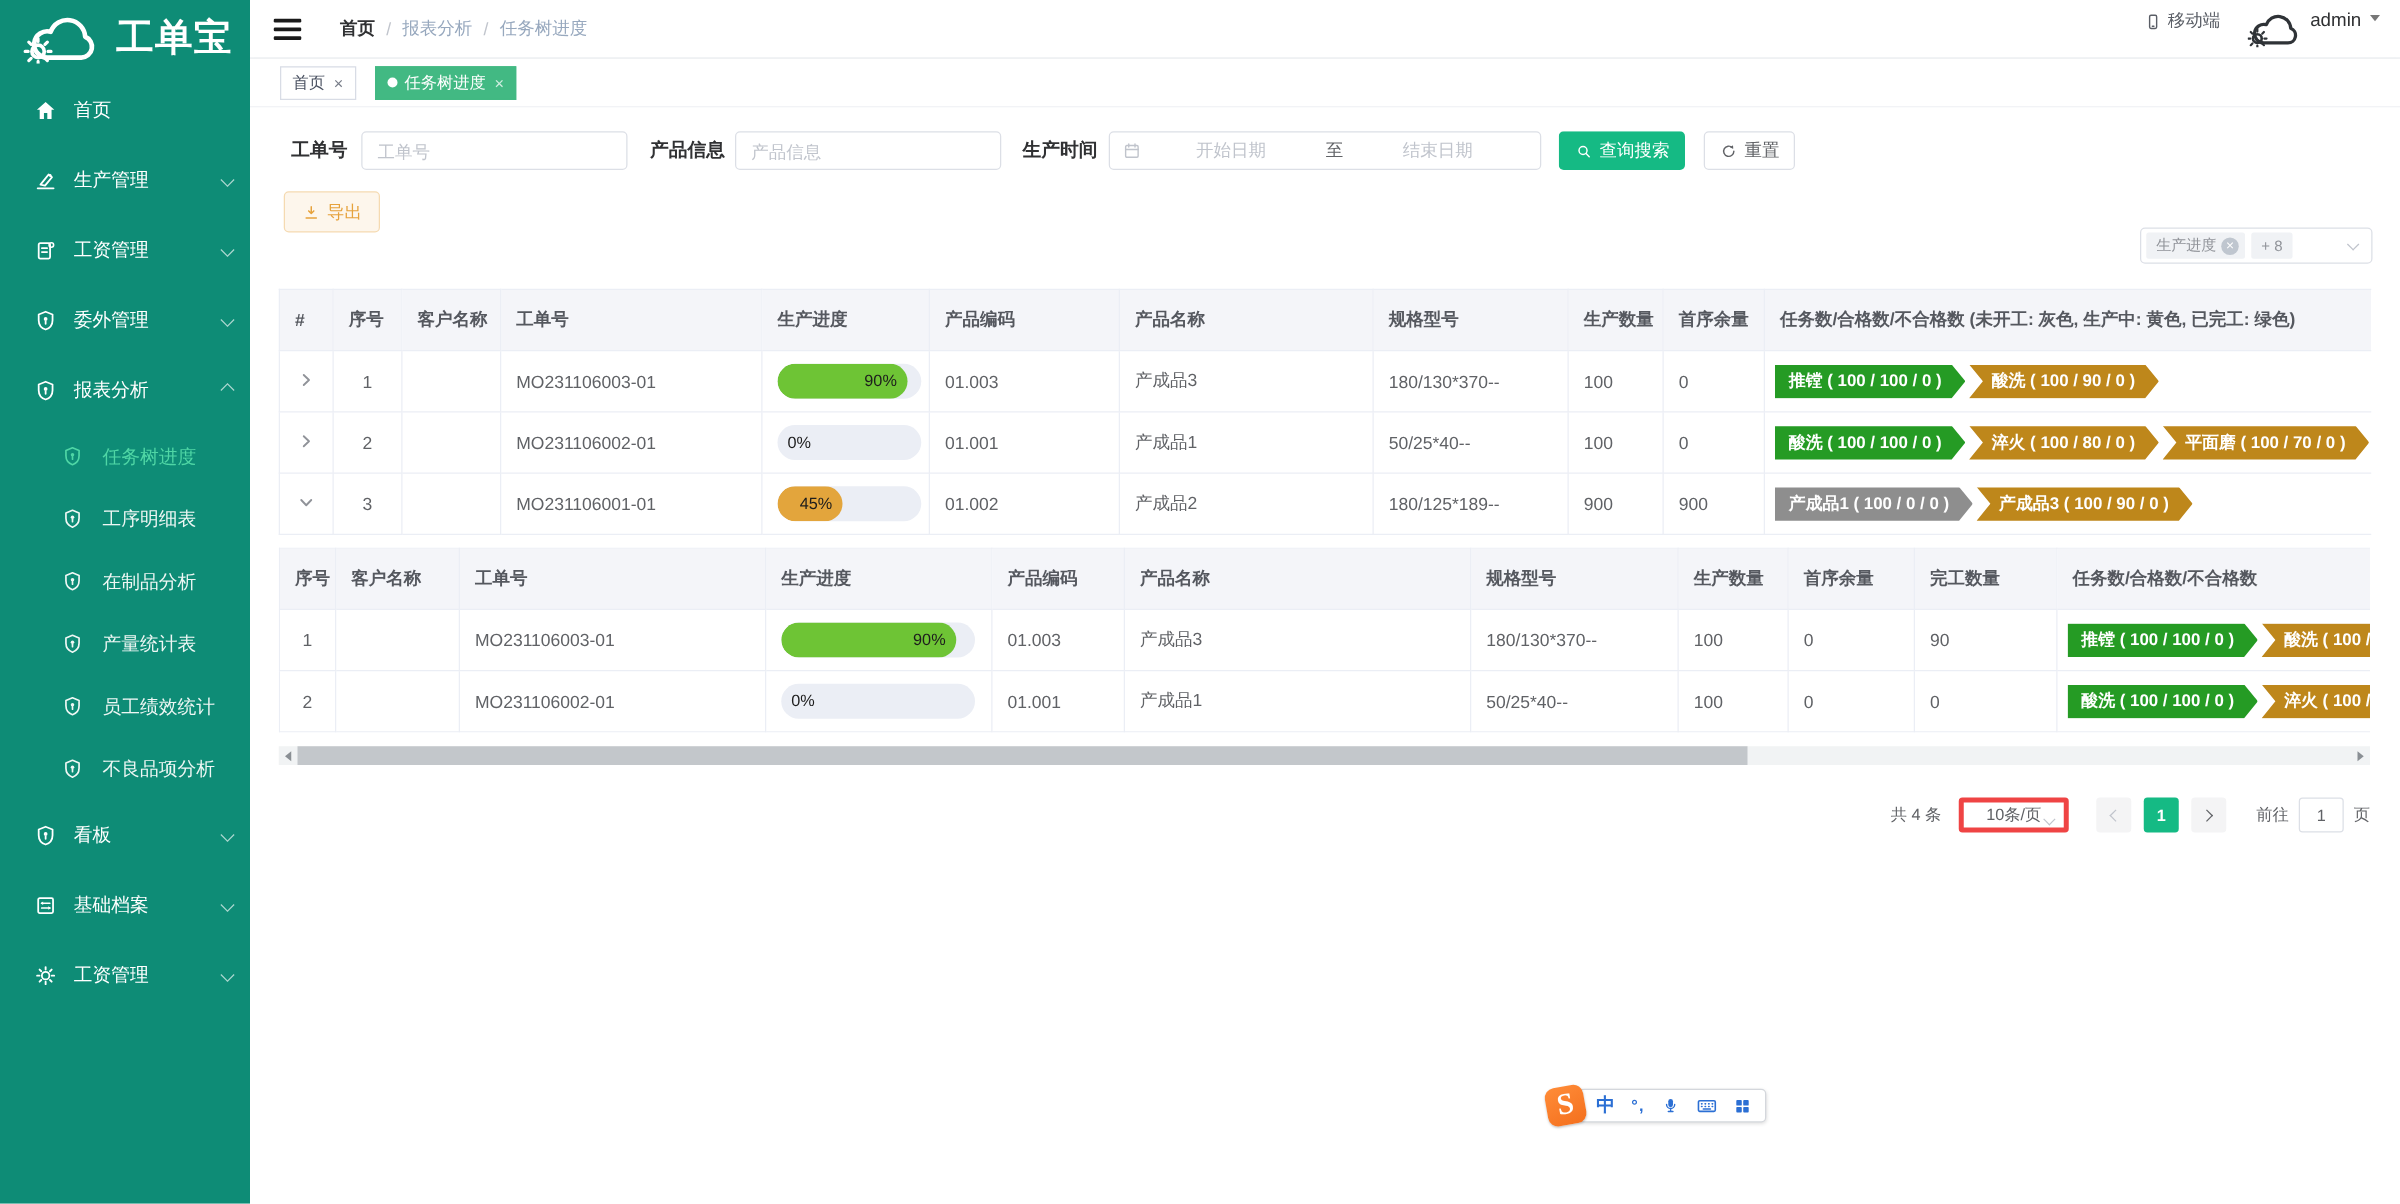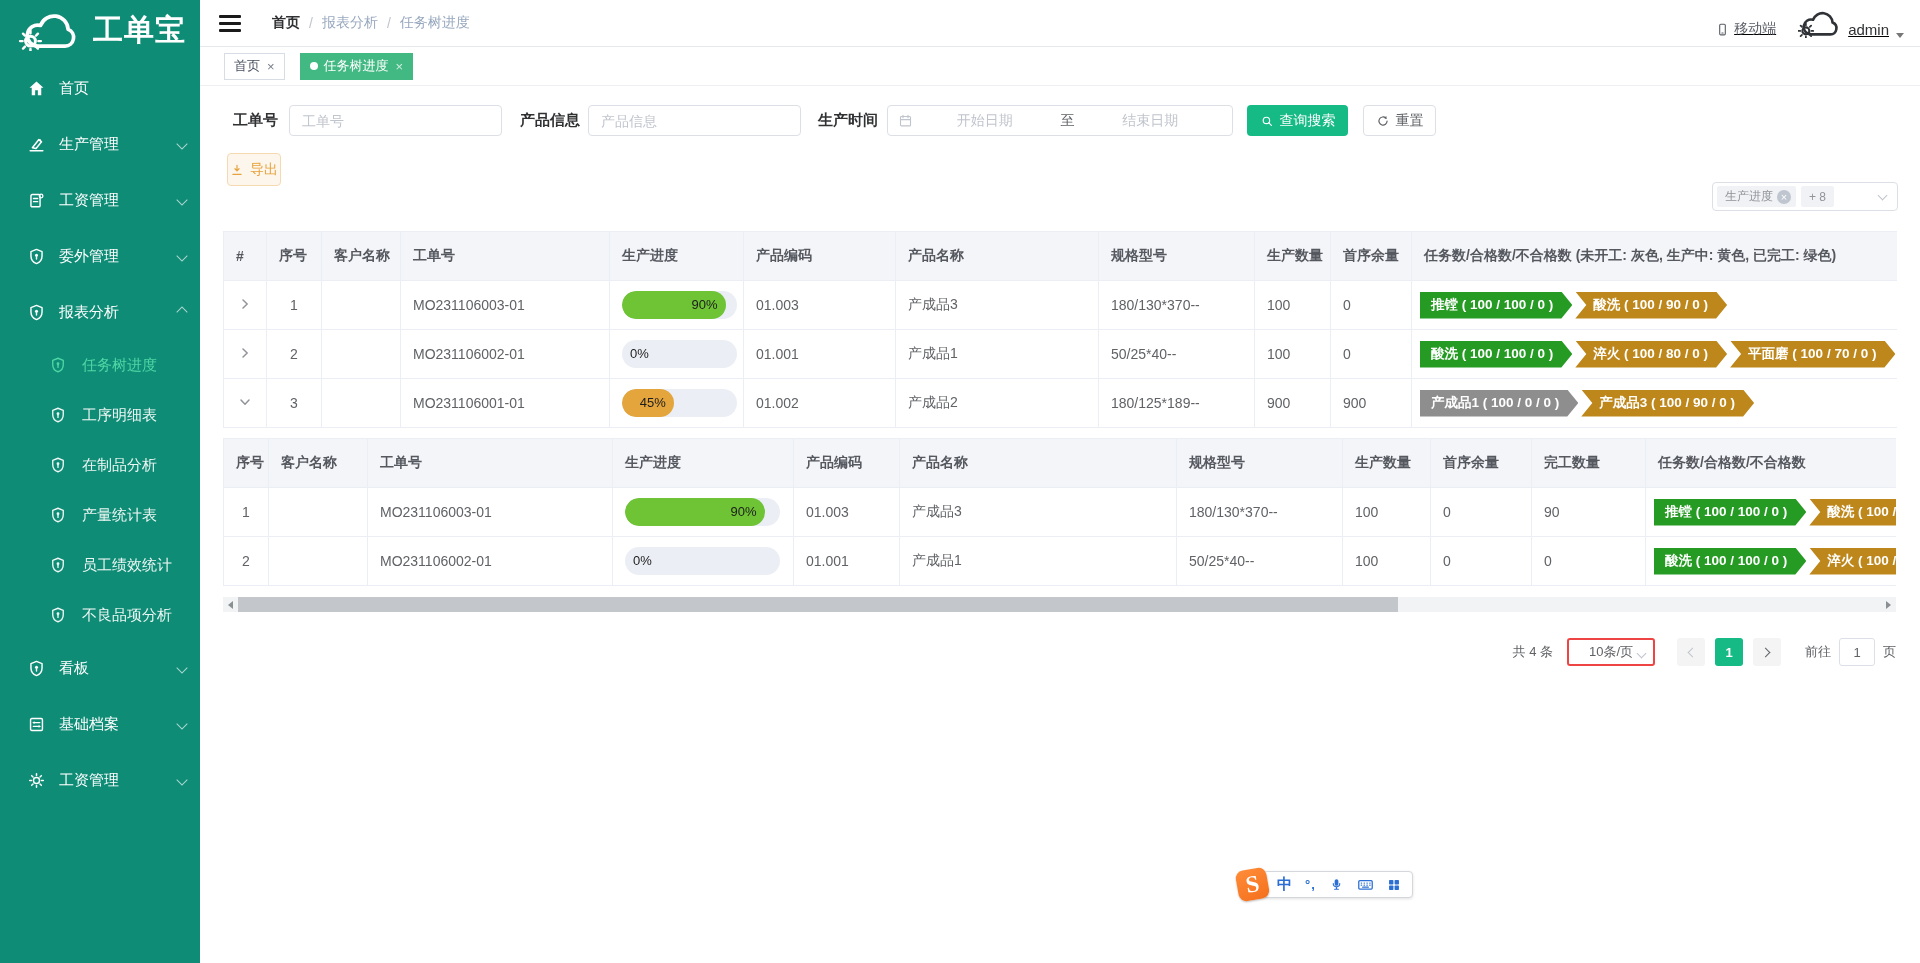--- a/index.html
+++ b/index.html
@@ -28,21 +28,21 @@
 
   
   .main{position:absolute;left:200px;top:0;right:0;bottom:0;background:#fff;}
   .topbar{position:absolute;left:0;top:0;right:0;height:47px;border-bottom:1px solid #e6e9ed;display:flex;align-items:center;background:#fff;}
   .hamburger{width:22px;margin-left:19px;cursor:pointer;display:flex;flex-direction:column;gap:4px;}
   .hamburger span{display:block;height:3px;background:#1a1a1a;border-radius:1px;}
   .breadcrumb{margin-left:31px;font-size:14px;display:flex;align-items:center;}
   .crumb{color:#97a8be;cursor:pointer;}
   .crumb.first{color:#303133;font-weight:700;}
   .crumb-sep{margin:0 9px;color:#c0c4cc;}
-  .topbar-right{margin-left:auto;display:flex;align-items:flex-end;margin-right:16px;text-decoration:underline;}
+  .topbar-right{margin-left:auto;display:flex;align-items:flex-start;margin-right:16px;}
   .mobile-link{display:flex;align-items:center;gap:4px;color:#5a5e66;font-size:14px;cursor:pointer;}
   .mobile-link svg{width:15px;height:15px;}
   .avatar-mark{width:42px;height:30px;color:#2f3337;margin:0 8px 0 22px;}
   .username{font-size:15px;color:#303133;cursor:pointer;}
   .caret-down{width:0;height:0;border-left:4px solid transparent;border-right:4px solid transparent;border-top:5px solid #777;margin-left:7px;margin-top:4px;}
 
   .tabsbar{position:absolute;left:0;top:47px;right:0;height:39px;border-bottom:1px solid #eef0f3;background:#fff;display:flex;align-items:center;padding-left:24px;box-shadow:0 1px 3px rgba(0,0,0,.04);}
   .tab{display:inline-flex;align-items:center;height:27px;padding:0 9px;border:1px solid #d8dce5;background:#fff;color:#495060;font-size:13px;margin-right:15px;cursor:pointer;white-space:nowrap;}
   .tab.active{background:var(--tab-active);border-color:var(--tab-active);color:#fff;}
   .tab .dot{width:8px;height:8px;border-radius:50%;background:#fff;margin-right:6px;display:none;}
@@ -60,21 +60,21 @@
   .lab-product{left:320px;} .inp-product{left:388px;width:213px;}
   .lab-time{left:618px;}
   .date-box{position:absolute;left:687px;top:0;width:346px;height:31px;border:1px solid #dcdfe6;border-radius:4px;display:flex;align-items:center;padding:0 10px;}
   .date-box svg{width:15px;height:15px;color:#c0c4cc;flex:none;}
   .date-ph{flex:1;text-align:center;font-size:14px;color:#c0c4cc;}
   .date-sep{font-size:14px;color:#606266;padding:0 4px;}
   .btn{display:inline-flex;align-items:center;justify-content:center;gap:6px;border-radius:4px;font-size:14px;cursor:pointer;border:1px solid transparent;}
   .btn svg{width:14px;height:14px;}
   .btn-search{position:absolute;left:1047px;top:0;width:101px;height:31px;background:var(--primary);color:#fff;}
   .btn-reset{position:absolute;left:1163px;top:0;width:73px;height:31px;background:#fff;border-color:#dcdfe6;color:#606266;}
-  .btn-export{position:absolute;left:27px;top:67px;width:54px;height:33px;background:#fdf6ec;border-color:#f5dab1;color:var(--warning);}
+  .btn-export{position:absolute;left:27px;top:67px;width:77px;height:33px;background:#fdf6ec;border-color:#f5dab1;color:var(--warning);}
 
   
   .col-select{position:absolute;top:96px;right:22px;width:186px;height:29px;border:1px solid #dcdfe6;border-radius:4px;display:flex;align-items:center;padding:0 24px 0 4px;cursor:pointer;background:#fff;}
   .sel-tag{display:inline-flex;align-items:center;height:21px;background:#f0f2f5;border-radius:2px;padding:0 5px 0 8px;font-size:12px;color:#909399;margin-right:5px;white-space:nowrap;}
   .tag-close{width:14px;height:14px;border-radius:50%;background:#bfc6cf;color:#fff;font-size:11px;line-height:14px;text-align:center;margin-left:4px;cursor:pointer;}
   .col-select .chev-gray{position:absolute;right:11px;top:9px;border-color:#c0c4cc;}
   .chev-gray{width:7px;height:7px;border-right:1.5px solid #c0c4cc;border-bottom:1.5px solid #c0c4cc;transform:rotate(45deg);}
 
   
   table.grid{border-collapse:collapse;table-layout:fixed;width:1673px;font-size:14px;color:#606266;background:#fff;}
@@ -111,21 +111,21 @@
   .hs-arrow{width:15px;height:15px;flex:none;display:grid;place-items:center;cursor:pointer;}
   .hs-arrow .tri-l{width:0;height:0;border-top:4px solid transparent;border-bottom:4px solid transparent;border-right:5px solid #8a8f94;}
   .hs-arrow .tri-r{width:0;height:0;border-top:4px solid transparent;border-bottom:4px solid transparent;border-left:5px solid #8a8f94;}
   .hs-track{position:relative;flex:1;height:15px;}
   .hs-thumb{position:absolute;left:0;top:0;height:15px;width:1160px;background:#c3c7cb;cursor:grab;}
   .hs-arrow.right{margin-left:auto;}
 
   
   .pagination{position:absolute;top:552px;right:24px;height:28px;display:flex;align-items:center;font-size:13px;color:#606266;}
   .pg-total{margin-right:14px;}
-  .pg-size{position:relative;width:88px;height:28px;border:2px solid #ef4444;border-radius:3px;display:flex;align-items:center;justify-content:center;cursor:pointer;margin-right:22px;}
+  .pg-size{position:relative;width:88px;height:28px;border:4px solid #ef4444;border-radius:3px;display:flex;align-items:center;justify-content:center;cursor:pointer;margin-right:22px;}
   .pg-size .chev-gray{position:absolute;right:8px;top:10px;}
   .pg-btn{width:28px;height:28px;background:#f4f4f5;border-radius:3px;display:grid;place-items:center;margin-right:10px;cursor:pointer;}
   .pg-btn .chev-l{width:7px;height:7px;border-left:1.6px solid #c0c4cc;border-bottom:1.6px solid #c0c4cc;transform:rotate(45deg);margin-left:3px;}
   .pg-btn .chev-r{width:7px;height:7px;border-right:1.6px solid #606266;border-top:1.6px solid #606266;transform:rotate(45deg);margin-right:3px;}
   .pg-page{width:28px;height:28px;border-radius:3px;background:var(--primary);color:#fff;font-weight:700;display:grid;place-items:center;margin-right:10px;cursor:pointer;}
   .pg-goto{margin:0 8px 0 14px;}
   .pg-input{width:36px;height:28px;border:1px solid #dcdfe6;border-radius:3px;text-align:center;font-size:13px;color:#606266;outline:none;}
   .pg-unit{margin-left:8px;}
 
   

